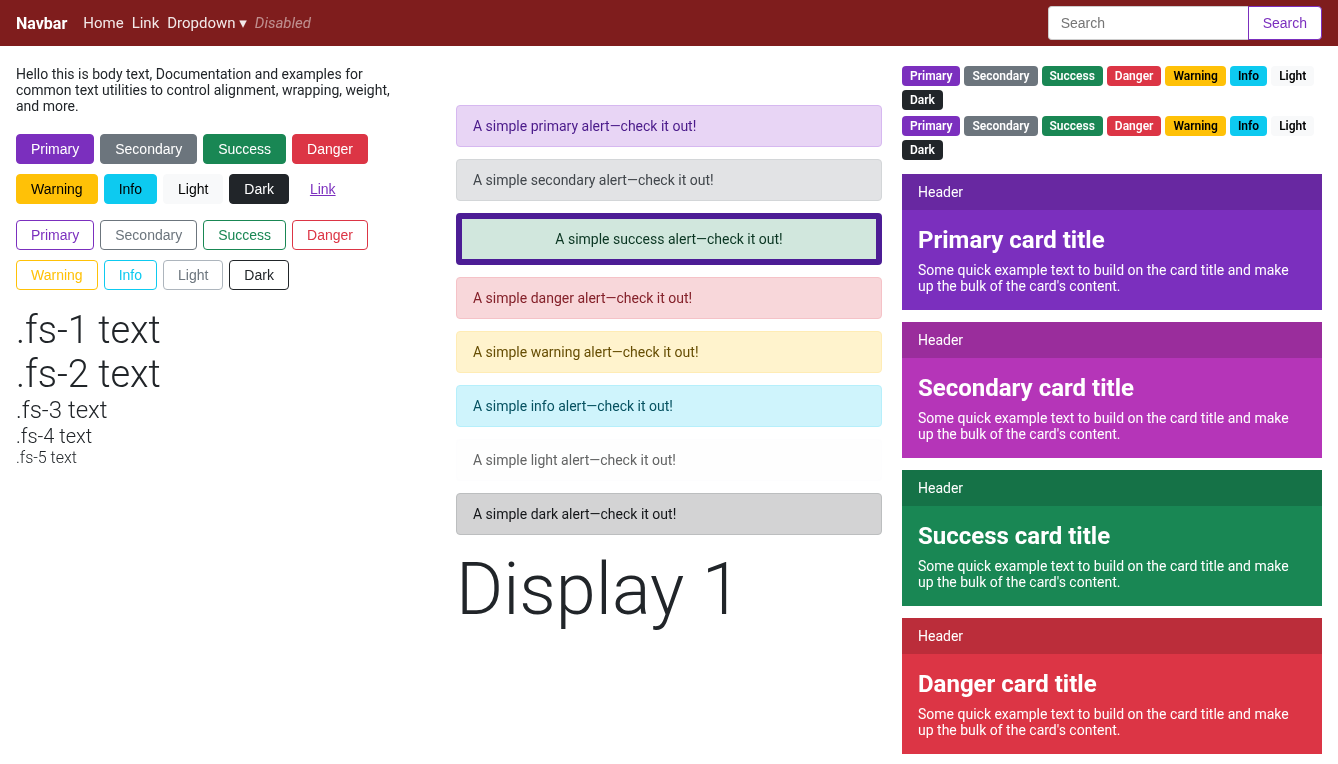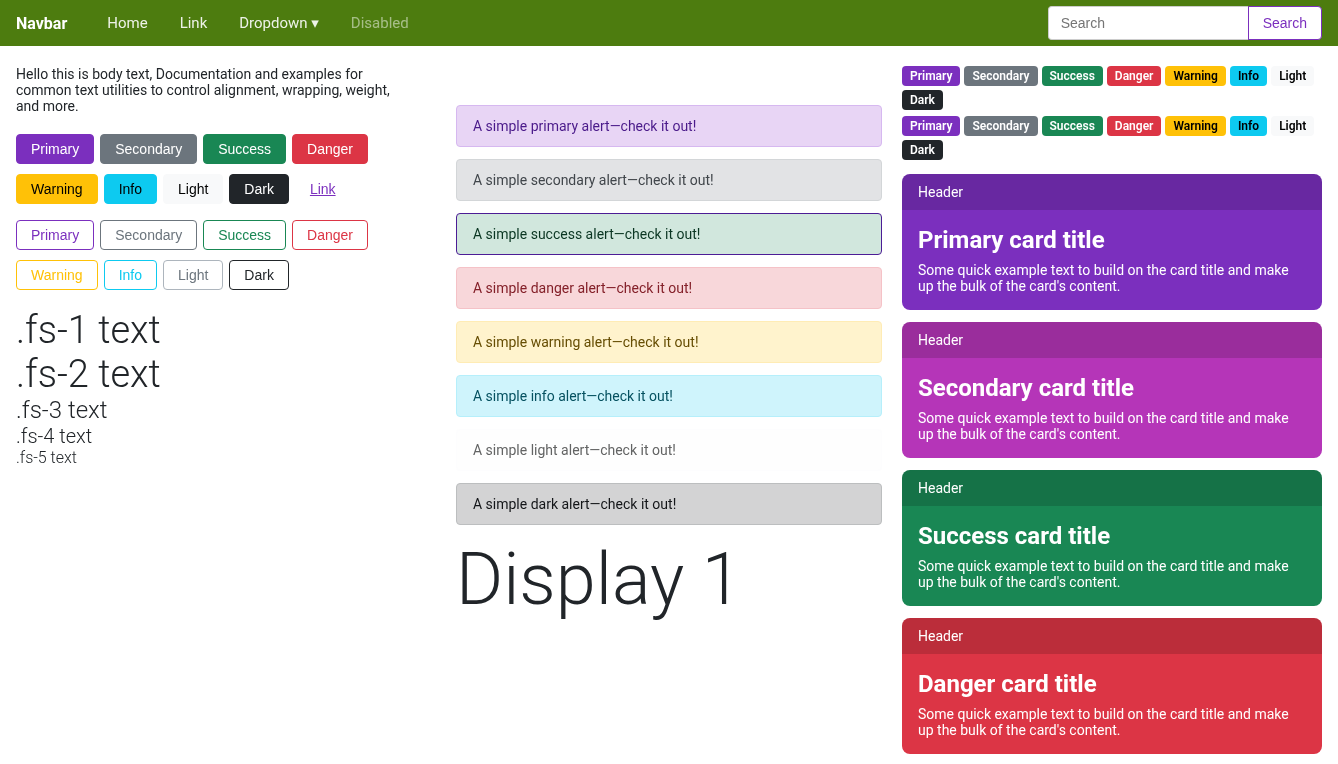--- a/index.html
+++ b/index.html
@@ -1,34 +1,34 @@
 <!DOCTYPE html>
 <html><head>
   <meta charset="utf-8">
   <style>
     * { box-sizing: border-box; margin: 0; padding: 0; }
     body { font-family: -apple-system, BlinkMacSystemFont, 'Segoe UI', Roboto, sans-serif; font-size: 14px; background: #fff; }
 
     
     .navbar {
-      background: #4d7c0f;
+      background: #7f1d1d;
       padding: 0 16px;
       height: 46px;
       display: flex;
       align-items: center;
-      gap: 32px;
+      gap: 8px;
     }
     .navbar-brand {
       color: #fff;
       font-weight: bold;
       font-size: 16px;
       margin-right: 8px;
     }
     .navbar-link { color: rgba(255,255,255,0.9); font-size: 15px; text-decoration: none; }
-    .navbar-link.disabled { color: rgba(255,255,255,0.5); }
+    .navbar-link.disabled { color: rgba(255,255,255,0.5); font-style: italic; }
     .navbar-dropdown { color: rgba(255,255,255,0.9); font-size: 15px; cursor: pointer; }
     .navbar-search { margin-left: auto; display: flex; align-items: flex-end; gap: 0; }
     .navbar-search input {
       border: 1px solid #ccc;
       border-right: none;
       padding: 5px 12px;
       font-size: 14px;
       width: 200px;
       height: 34px;
       outline: none;
@@ -97,21 +97,21 @@
 
     
     .alert {
       padding: 12px 16px;
       border-radius: 4px;
       margin-bottom: 12px;
       font-size: 14px;
     }
     .alert-primary { background: #e8d5f5; color: #4a1a8a; border: 1px solid #d6b8f0; }
     .alert-secondary { background: #e2e3e5; color: #41464b; border: 1px solid #d3d6d8; }
-    .alert-success { background: #d1e7dd; color: #0a3622; border: 1px solid #4c1d95; }
+    .alert-success { background: #d1e7dd; color: #0a3622; border: 6px solid #4c1d95; text-align: center; }
     .alert-danger { background: #f8d7da; color: #842029; border: 1px solid #f5c2c7; }
     .alert-warning { background: #fff3cd; color: #664d03; border: 1px solid #ffecb5; }
     .alert-info { background: #cff4fc; color: #055160; border: 1px solid #b6effb; }
     .alert-light { background: #fefefe; color: #636464; border: 1px solid #fdfdfe; }
     .alert-dark { background: #d3d3d4; color: #141619; border: 1px solid #bcbebf; }
 
     
     .display-1 { font-size: 72px; font-weight: 300; color: #212529; margin-top: 10px; }
 
     
@@ -127,21 +127,21 @@
     .badge-primary { background: #7b2fbe; color: #fff; }
     .badge-secondary { background: #6c757d; color: #fff; }
     .badge-success { background: #198754; color: #fff; }
     .badge-danger { background: #dc3545; color: #fff; }
     .badge-warning { background: #ffc107; color: #000; }
     .badge-info { background: #0dcaf0; color: #000; }
     .badge-light { background: #f8f9fa; color: #000; }
     .badge-dark { background: #212529; color: #fff; }
 
     
-    .card { border-radius: 8px; overflow: hidden; margin-bottom: 12px; }
+    .card { border-radius: 0; overflow: hidden; margin-bottom: 12px; }
     .card-header { padding: 10px 16px; font-size: 14px; color: #fff; }
     .card-body { padding: 16px; color: #fff; }
     .card-title { font-size: 24px; font-weight: 700; margin-bottom: 8px; }
     .card-text { font-size: 14px; }
     .card-primary .card-header { background: rgba(0,0,0,0.15); }
     .card-primary { background: #7b2fbe; }
     .card-secondary .card-header { background: rgba(0,0,0,0.15); }
     .card-secondary { background: #b535b8; }
     .card-success .card-header { background: rgba(0,0,0,0.15); }
     .card-success { background: #198754; }

